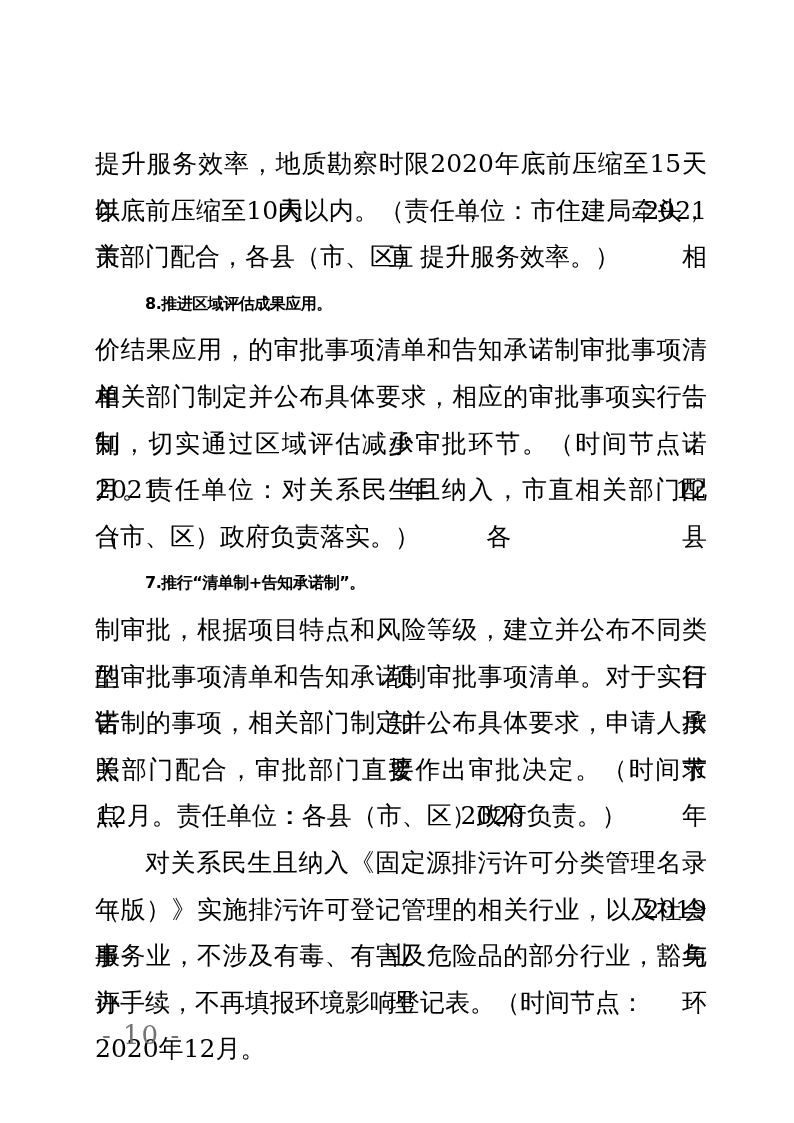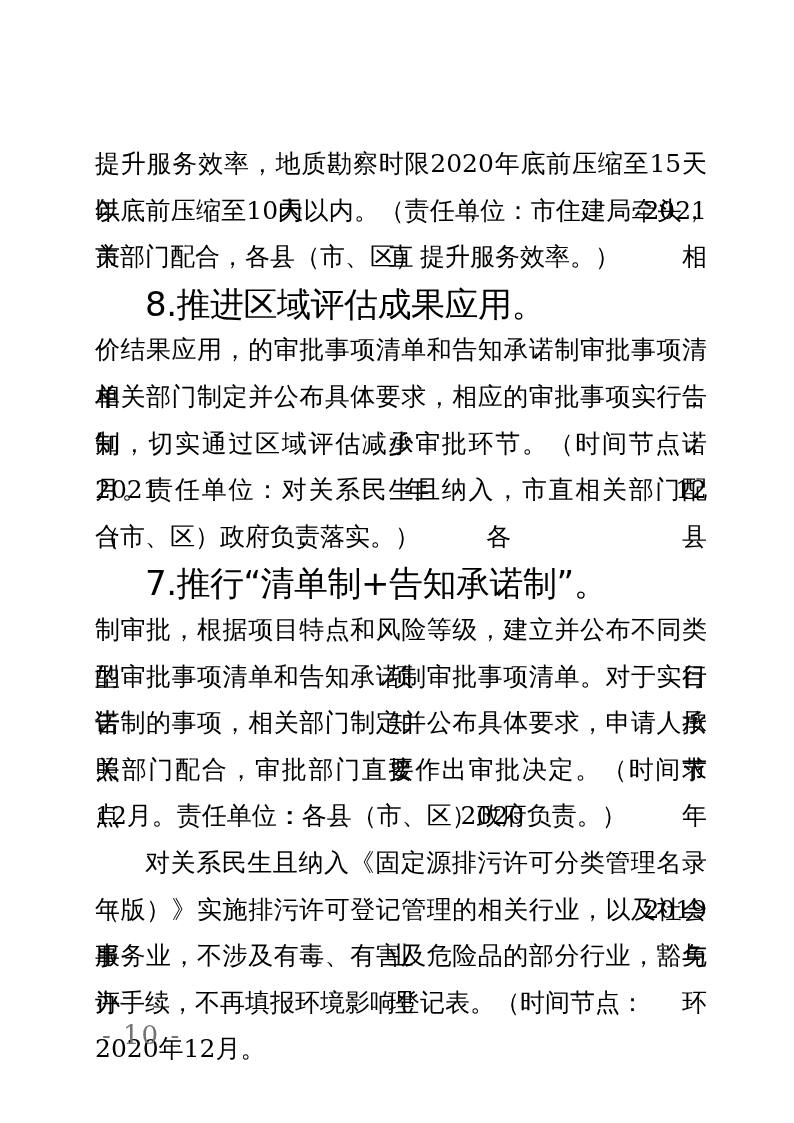--- a/index.html
+++ b/index.html
@@ -57,24 +57,24 @@
   .line.last {
     text-align: left;
     text-align-last: left;
   }
 
   .line.indent {
     text-indent: 50px;
   }
 
   .heading {
-    font-size: 34px;
+    font-size: 16px;
     line-height: 46.6px;
     height: 46.6px;
-    font-weight: normal;
+    font-weight: bold;
     text-indent: 50px;
     white-space: pre;
     color: #000000;
     font-family: "DejaVu Sans", "Liberation Sans", sans-serif;
     letter-spacing: -0.5px;
   }
 
   #page-footer {
     position: absolute;
     left: 98px;

